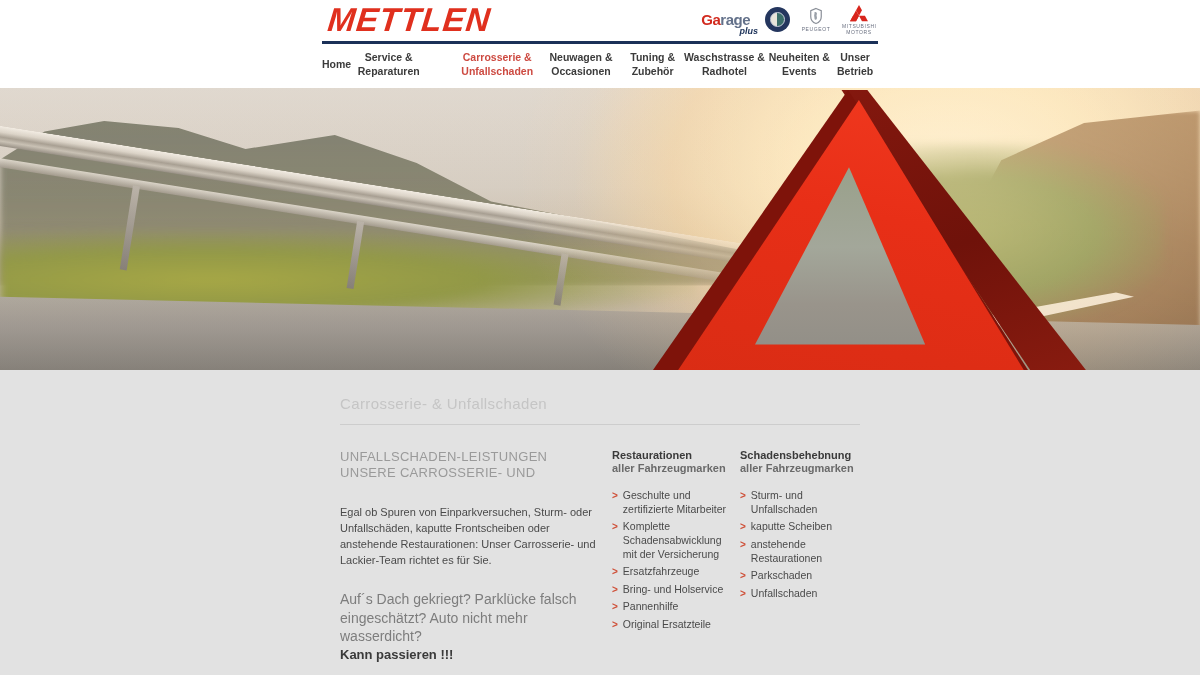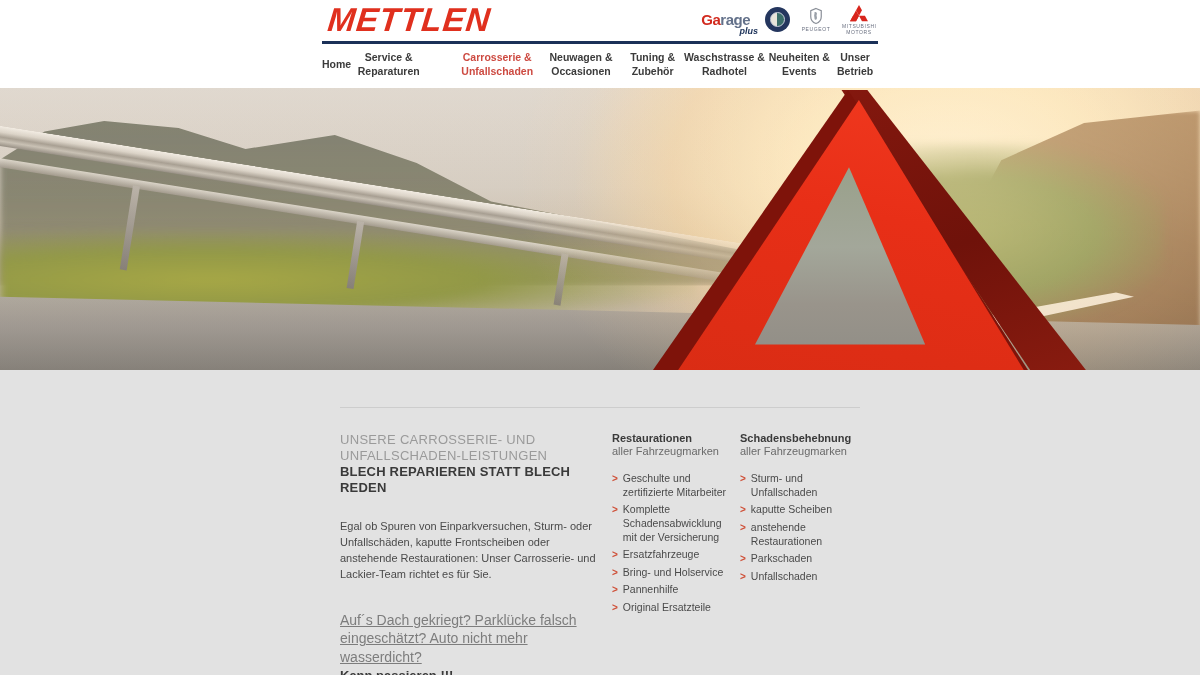--- a/index.html
+++ b/index.html
@@ -98,25 +98,25 @@
   .cols { display:flex; margin-top:24px; }
   .col-left { width:262px; margin-right:10px; }
   .col-mid { width:122px; margin-right:6px; }
   .col-right { width:120px; }
 
   .h-gray { font-size:13px; color:#9a9a9a; font-weight:400; letter-spacing:0.3px;
             line-height:1.22; }
   .h-bold { font-size:13px; color:#3a3a3a; font-weight:700; letter-spacing:0.2px;
             line-height:1.22; }
   .p-body { font-size:11px; color:#4a4a4a; line-height:1.45; margin-top:24px; }
-  .q-gray { font-size:14px; color:#7d7d7d; line-height:1.3; margin-top:28px;text-decoration:underline; }
+  .q-gray { font-size:14px; color:#7d7d7d; line-height:1.3; margin-top:22px; }
   .q-bold { font-size:13px; color:#3a3a3a; font-weight:700; margin-top:2px; }
 
   .col-title { font-size:11px; font-weight:700; color:#3a3a3a; }
-  .col-sub { font-size:11px; color:#6a6a6a; margin-top:1px; }
+  .col-sub { font-size:11px; color:#6a6a6a; margin-top:1px;font-weight:bold; }
   .svc-list { list-style:none; margin-top:15px; }
   .svc-item { display:flex; font-size:10.5px; color:#4a4a4a; line-height:1.3;
               margin-bottom:4px; }
   .chev { color:#cf5038; font-weight:700; margin-right:5px; font-size:10px; }
 </style>
 </head>
 <body>
 
 <div class="page">
 
@@ -193,26 +193,26 @@
     <div class="triangle-wrap">
       <div class="tri-leg"></div>
       <div class="tri-outer"></div>
       <div class="tri-front"></div>
       <div class="tri-hole"></div>
     </div>
   </div>
 
   <div class="section">
     <div class="section-inner">
+      <div class="section-title">Carrosserie- &amp; Unfallschaden</div>
       <hr class="divider">
       <div class="cols">
         <div class="col-left">
+          <div class="h-gray">UNFALLSCHADEN-LEISTUNGEN</div>
           <div class="h-gray">UNSERE CARROSSERIE- UND</div>
-          <div class="h-gray">UNFALLSCHADEN-LEISTUNGEN</div>
-          <div class="h-bold">BLECH REPARIEREN STATT BLECH REDEN</div>
           <p class="p-body">Egal ob Spuren von Einparkversuchen, Sturm- oder Unfallschäden, kaputte Frontscheiben oder anstehende Restaurationen: Unser Carrosserie- und Lackier-Team richtet es für Sie.</p>
           <div class="q-gray">Auf´s Dach gekriegt? Parklücke falsch eingeschätzt? Auto nicht mehr wasserdicht?</div>
           <div class="q-bold">Kann passieren !!!</div>
 
         </div>
         <div class="col-mid">
           <div class="col-title">Restaurationen</div>
           <div class="col-sub">aller Fahrzeugmarken</div>
           <ul class="svc-list">
 

